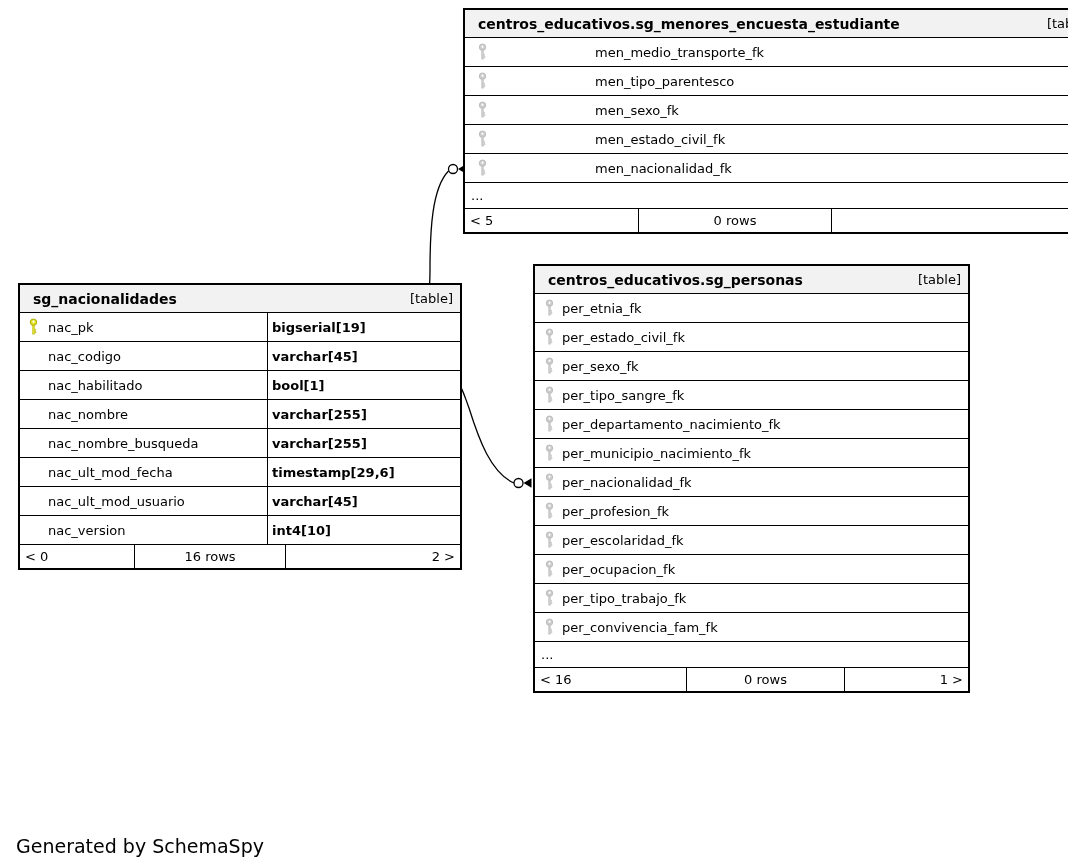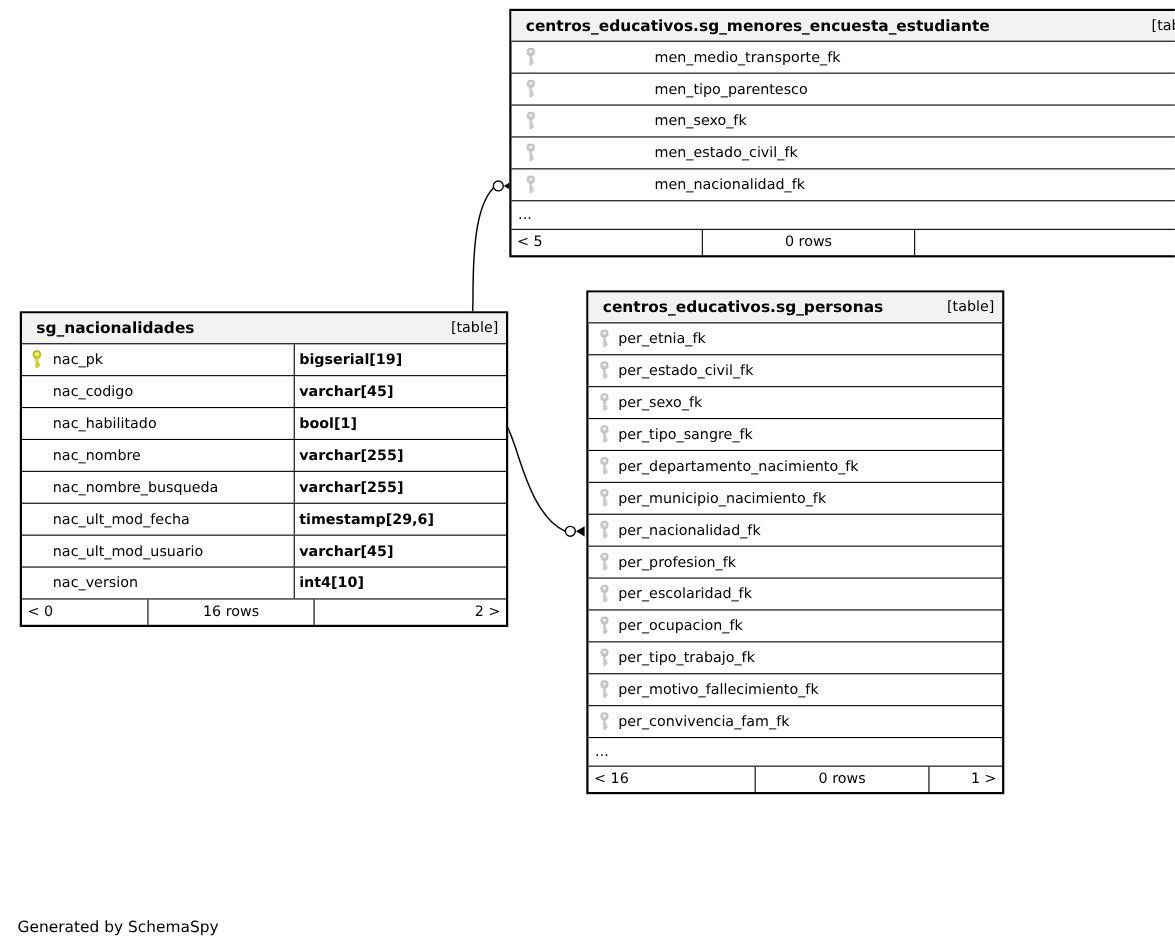--- a/index.html
+++ b/index.html
@@ -15,21 +15,21 @@
   .table-box{
     position:absolute;
     z-index:2;
     border:2px solid #000;
     background:#fff;
     box-sizing:border-box;
     font-size:13px;
   }
   .t0{left:463px;top:8px;width:636px;}
   .t1{left:18px;top:283px;width:444px;}
-  .t2{left:533px;top:264px;width:380px;}
+  .t2{left:533px;top:264px;width:437px;}
   .tb-header{
     height:28px;
     box-sizing:border-box;
     background:#f2f2f2;
     border-bottom:1px solid #000;
     display:flex;
     justify-content:space-between;
     align-items:center;
     padding:0 7px 0 13px;
   }
@@ -80,21 +80,21 @@
   }
   .fcell.fl{padding-left:5px;border-right:1px solid #000;}
   .fcell.fc{justify-content:center;border-right:1px solid #000;}
   .fcell.fr{justify-content:flex-end;padding-right:5px;}
   .t0 .fl{flex:0 0 174px;} .t0 .fc{flex:0 0 193px;} .t0 .fr{flex:1;}
   .t1 .fl{flex:0 0 115px;} .t1 .fc{flex:0 0 151px;} .t1 .fr{flex:1;}
   .t2 .fl{flex:0 0 152px;} .t2 .fc{flex:0 0 158px;} .t2 .fr{flex:1;}
   .gen-note{
     position:absolute;
     left:16px;top:835px;
-    font-size:14px;
+    font-size:19px;
     z-index:2;
   }
 </style>
 </head>
 <body>
 
 <svg id="rel-svg" width="1068" height="864">
   <path d="M 402 328 C 425 322, 430 305, 430 270 C 430 230 432 188 448.5 171" fill="none" stroke="#000" stroke-width="1.3"></path>
   <circle cx="453" cy="169" r="4.5" fill="#fff" stroke="#000" stroke-width="1.3"></circle>
   <polygon points="458,169 466,164.3 466,173.7" fill="#000"></polygon>
@@ -311,28 +311,20 @@
           <path d="M3.6 7.2 L3.6 16.2 L5.4 16.2 L5.4 14.8 L7 14.8 L7 13.4 L5.4 13.4 L5.4 12.5 L6.5 12.5 L6.5 11.1 L5.4 11.1 L5.4 7.2 Z" fill="#cccccc" stroke="#bdbdbd" stroke-width="0.5"></path>
         </svg></span>
       <span class="col-name">per_tipo_trabajo_fk</span>
     </div>
     <div class="tb-row">
       <span class="key-ic"><svg width="9" height="18" viewBox="0 0 9 18">
           <circle cx="4.5" cy="4.2" r="3.2" fill="#cccccc" stroke="#bdbdbd" stroke-width="1"></circle>
           <circle cx="4.5" cy="3.7" r="1.1" fill="#ffffff"></circle>
           <path d="M3.6 7.2 L3.6 16.2 L5.4 16.2 L5.4 14.8 L7 14.8 L7 13.4 L5.4 13.4 L5.4 12.5 L6.5 12.5 L6.5 11.1 L5.4 11.1 L5.4 7.2 Z" fill="#cccccc" stroke="#bdbdbd" stroke-width="0.5"></path>
         </svg></span>
-      <span class="col-name">per_motivo_fallecimiento_fk</span>
-    </div>
-    <div class="tb-row">
-      <span class="key-ic"><svg width="9" height="18" viewBox="0 0 9 18">
-          <circle cx="4.5" cy="4.2" r="3.2" fill="#cccccc" stroke="#bdbdbd" stroke-width="1"></circle>
-          <circle cx="4.5" cy="3.7" r="1.1" fill="#ffffff"></circle>
-          <path d="M3.6 7.2 L3.6 16.2 L5.4 16.2 L5.4 14.8 L7 14.8 L7 13.4 L5.4 13.4 L5.4 12.5 L6.5 12.5 L6.5 11.1 L5.4 11.1 L5.4 7.2 Z" fill="#cccccc" stroke="#bdbdbd" stroke-width="0.5"></path>
-        </svg></span>
       <span class="col-name">per_convivencia_fam_fk</span>
     </div>
     <div class="tb-trunc">...</div>
     <div class="tb-footer">
       <span class="fcell fl">&lt; 16</span>
       <span class="fcell fc">0 rows</span>
       <span class="fcell fr">1 &gt;</span>
     </div>
   </div>
 

